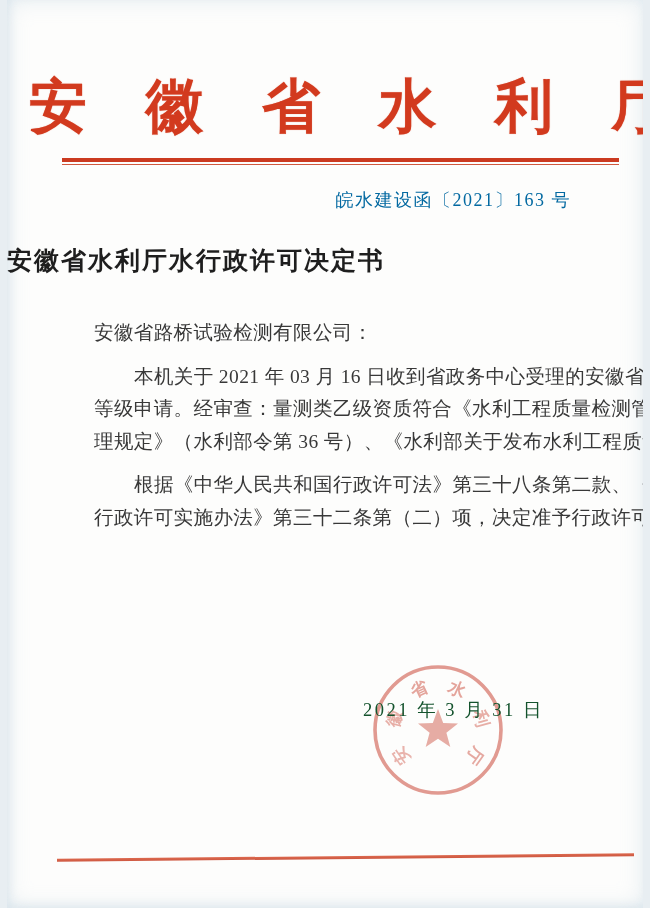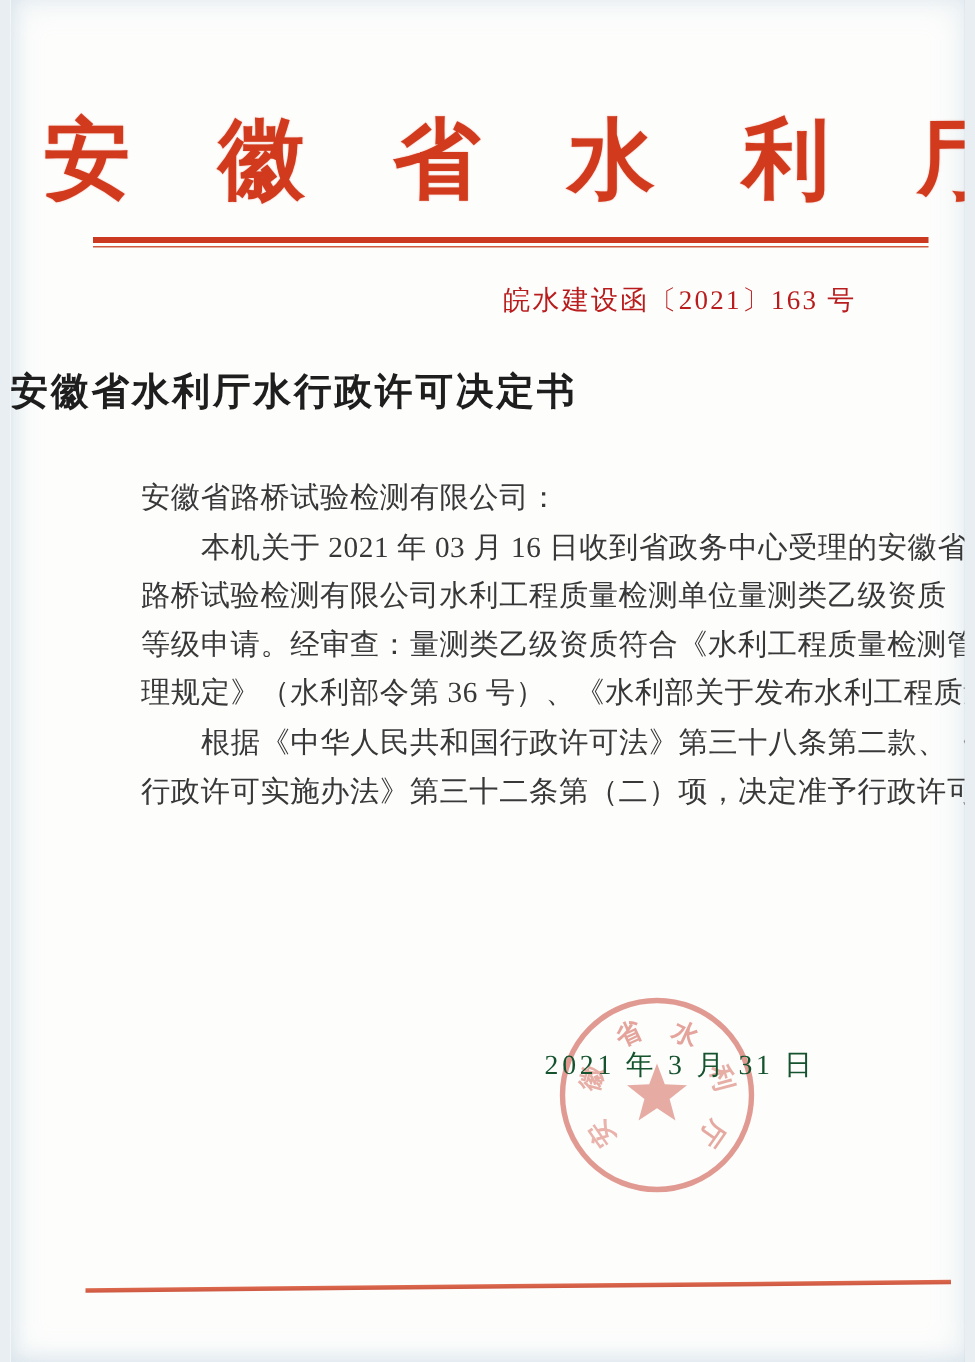--- a/index.html
+++ b/index.html
@@ -43,21 +43,21 @@
     border-top: 4px solid #cb3a20;
     border-bottom: 1px solid #d0593f;
   }
 
   
   .doc-number {
     position: absolute;
     top: 188px;
     right: 72px;
     font-size: 18px;
-    color: #b91c1c;
+    color: #0369a1;
     letter-spacing: 1.5px;
     white-space: nowrap;
   }
 
   
   .doc-title {
     position: absolute;
     top: 244px;
     left: 0;
     width: 100%;
@@ -74,21 +74,21 @@
     position: absolute;
     top: 317px;
     left: 87px;
     width: 496px;
     font-size: 19.5px;
     line-height: 32.6px;
     color: #383838;
     letter-spacing: 0.4px;
   }
   .body-line { white-space: nowrap; }
-  .indent { text-indent: 40px; }
+  .indent { text-indent: 40px; margin-top: 11px; }
 
   
   .issue-date {
     position: absolute;
     left: 356px;
     top: 697px;
     font-size: 18.5px;
     letter-spacing: 2.5px;
     color: #14532d;
     z-index: 3;
@@ -127,21 +127,20 @@
 
   <div class="header-rule"></div>
 
   <div class="doc-number">皖水建设函〔2021〕163 号</div>
 
   <div class="doc-title">安徽省水利厅水行政许可决定书</div>
 
   <div class="body-text">
     <div class="body-line">安徽省路桥试验检测有限公司：</div>
     <div class="body-line indent">本机关于 2021 年 03 月 16 日收到省政务中心受理的安徽省</div>
-    <div class="body-line">路桥试验检测有限公司水利工程质量检测单位量测类乙级资质</div>
     <div class="body-line">等级申请。经审查：量测类乙级资质符合《水利工程质量检测管</div>
     <div class="body-line">理规定》（水利部令第 36 号）、《水利部关于发布水利工程质量检</div>
     <div class="body-line indent">根据《中华人民共和国行政许可法》第三十八条第二款、《水</div>
     <div class="body-line">行政许可实施办法》第三十二条第（二）项，决定准予行政许可。</div>
   </div>
 
   <div class="issue-date">2021 年 3 月 31 日</div>
 
   <svg class="seal" viewBox="0 0 140 140">
 

